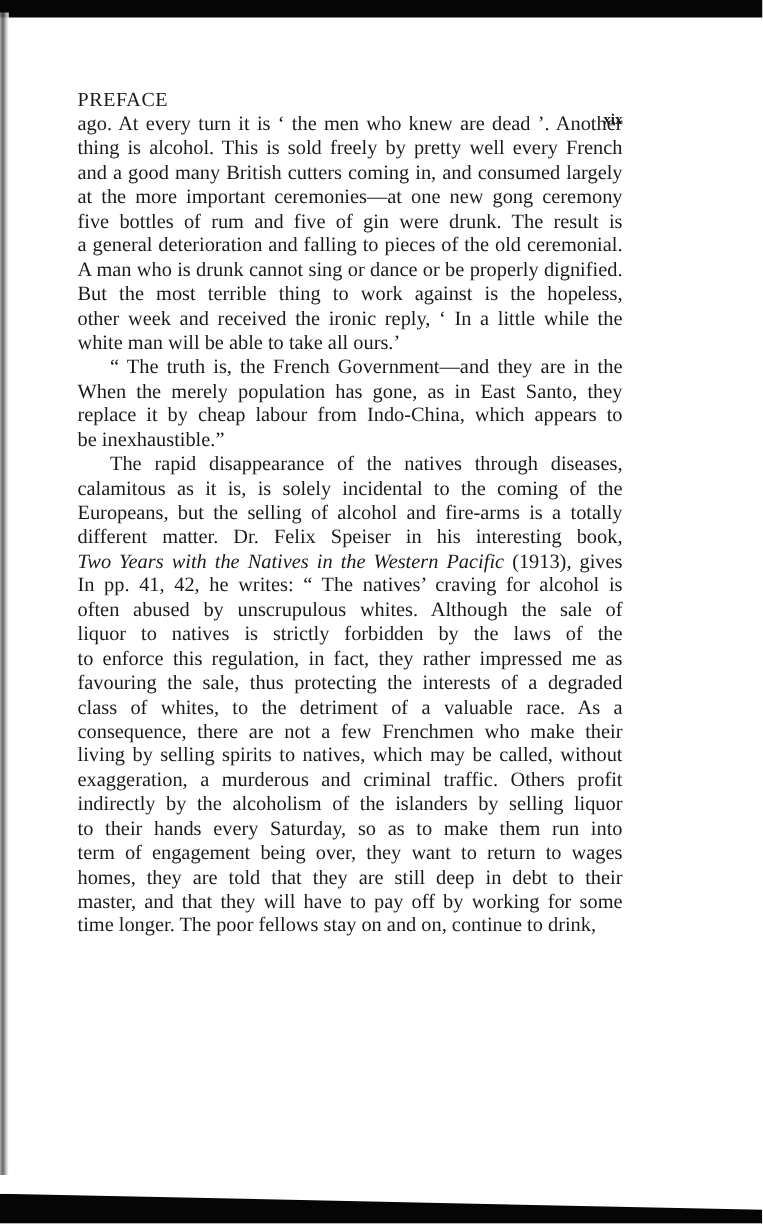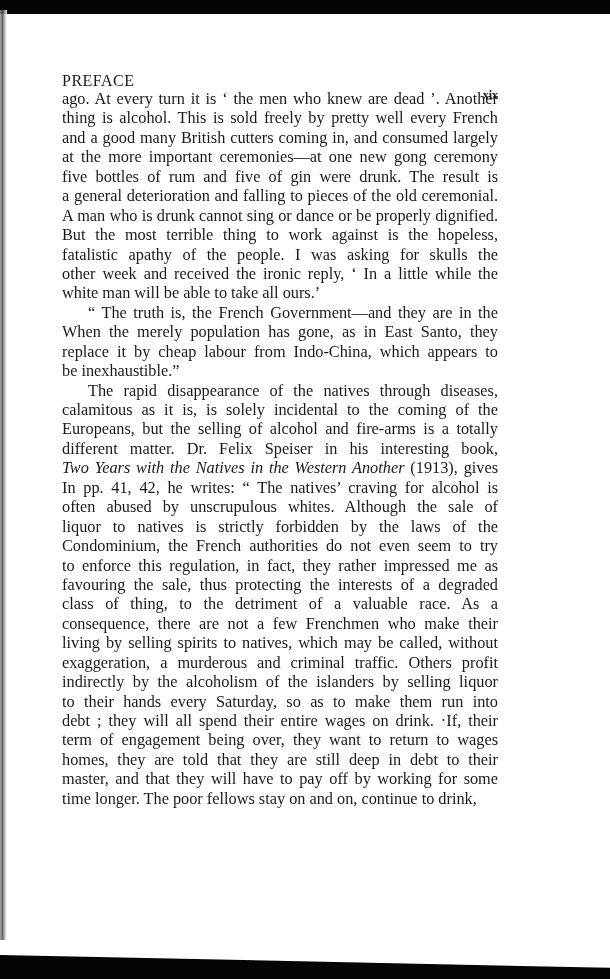--- a/index.html
+++ b/index.html
@@ -64,48 +64,45 @@
   <div class="body-text" id="body-text">
       <div>
         <span class="line">ago.  At every turn it is ‘ the men who knew are dead ’.  Another</span>
         <span class="line">thing is alcohol.  This is sold freely by pretty well every French</span>
         <span class="line">and a good many British cutters coming in, and consumed largely</span>
         <span class="line">at the more important ceremonies—at one new gong ceremony</span>
         <span class="line">five bottles of rum and five of gin were drunk.  The result is</span>
         <span class="line">a general deterioration and falling to pieces of the old ceremonial.</span>
         <span class="line">A man who is drunk cannot sing or dance or be properly dignified.</span>
         <span class="line">But the most terrible thing to work against is the hopeless,</span>
-        <span class="line">fatalistic apathy of the people.  I was asking for skulls the</span>
         <span class="line">other week and received the ironic reply, ‘ In a little while the</span>
         <span class="line last">white man will be able to take all ours.’</span>
       </div>
       <div>
         <span class="line indent">“ The truth is, the French Government—and they are in the</span>
         <span class="line">When the merely population has gone, as in East Santo, they</span>
         <span class="line">replace it by cheap labour from Indo-China, which appears to</span>
         <span class="line last">be inexhaustible.”</span>
       </div>
       <div>
         <span class="line indent">The rapid disappearance of the natives through diseases,</span>
         <span class="line">calamitous as it is, is solely incidental to the coming of the</span>
         <span class="line">Europeans, but the selling of alcohol and fire-arms is a totally</span>
         <span class="line">different matter.  Dr. Felix Speiser in his interesting book,</span>
-        <span class="line"><span class="ital">Two Years with the Natives in the Western Another</span><span> (1913), gives</span></span>
+        <span class="line"><span class="ital">Two Years with the Natives in the Western Pacific</span><span> (1913), gives</span></span>
         <span class="line">In pp. 41, 42, he writes:  “ The natives’ craving for alcohol is</span>
         <span class="line">often abused by unscrupulous whites.  Although the sale of</span>
         <span class="line">liquor to natives is strictly forbidden by the laws of the</span>
-        <span class="line">Condominium, the French authorities do not even seem to try</span>
         <span class="line">to enforce this regulation, in fact, they rather impressed me as</span>
         <span class="line">favouring the sale, thus protecting the interests of a degraded</span>
-        <span class="line">class of thing, to the detriment of a valuable race.  As a</span>
+        <span class="line">class of whites, to the detriment of a valuable race.  As a</span>
         <span class="line">consequence, there are not a few Frenchmen who make their</span>
         <span class="line">living by selling spirits to natives, which may be called, without</span>
         <span class="line">exaggeration, a murderous and criminal traffic.  Others profit</span>
         <span class="line">indirectly by the alcoholism of the islanders by selling liquor</span>
         <span class="line">to their hands every Saturday, so as to make them run into</span>
-        <span class="line">debt ;  they will all spend their entire wages on drink.  ·If, their</span>
         <span class="line">term of engagement being over, they want to return to wages</span>
         <span class="line">homes, they are told that they are still deep in debt to their</span>
         <span class="line">master, and that they will have to pay off by working for some</span>
         <span class="line last">time longer.  The poor fellows stay on and on, continue to drink,</span>
       </div>
     </div>
 </div>
 
 </body></html>

